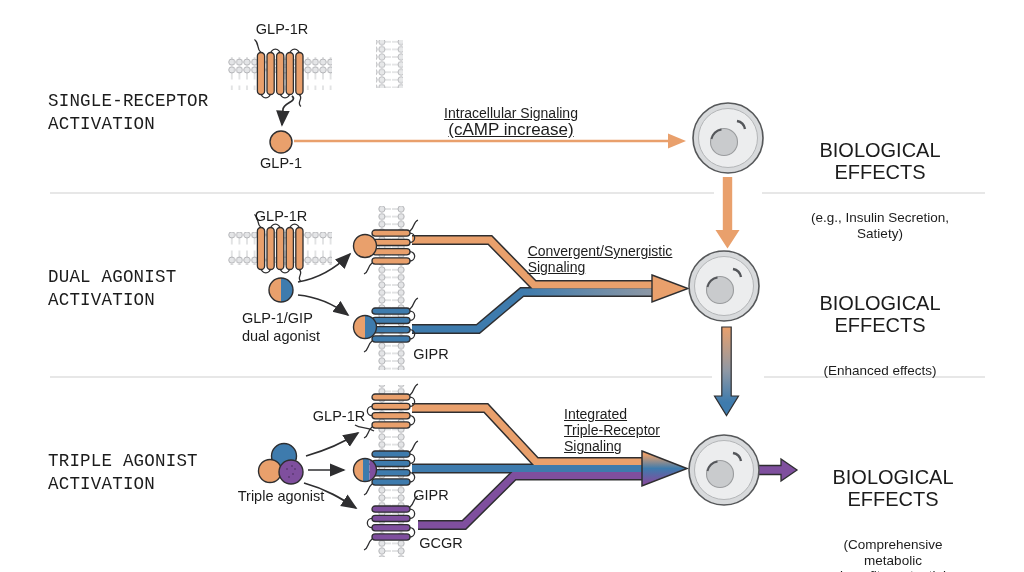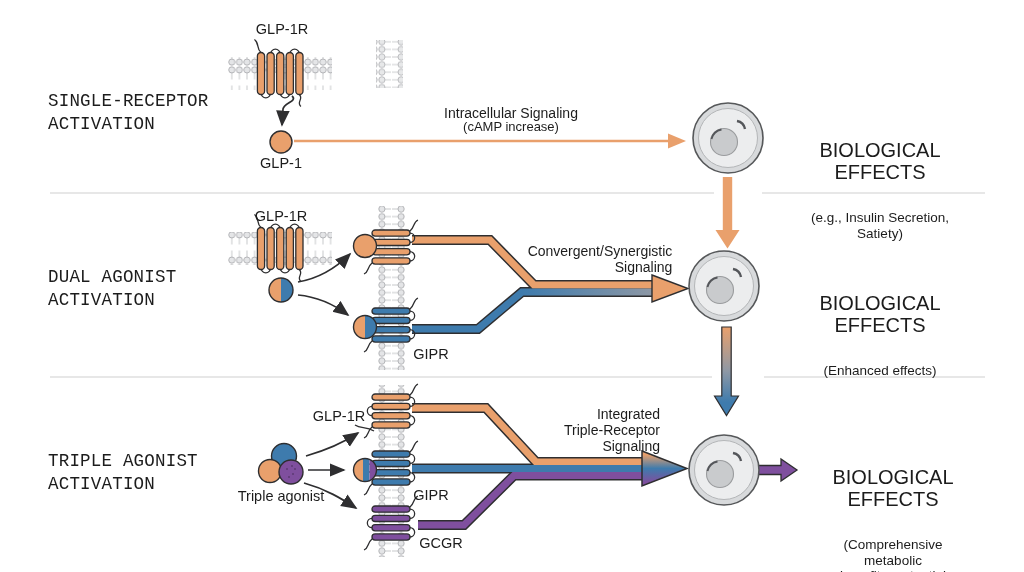--- a/index.html
+++ b/index.html
@@ -2,21 +2,21 @@
 <html><head>
 <meta charset="utf-8">
 <style>
   html,body{margin:0;padding:0;background:#fff;}
   #stage{position:relative;width:1024px;height:572px;background:#fff;overflow:hidden;
          font-family:"Liberation Sans","DejaVu Sans",sans-serif;color:#1c1c1c;}
   #art{position:absolute;left:0;top:0;}
   .lbl{position:absolute;white-space:pre-line;line-height:1.22;}
   .sec-title{font-size:17.5px;letter-spacing:.2px;line-height:1.3;font-family:Liberation Mono, monospace;}
   .small-lbl{font-size:14.5px;transform:translateX(-50%);text-align:left;}
-  .signal-lbl{font-size:14px;transform:translateX(-50%);text-align:right;line-height:1.15;}
+  .signal-lbl{font-size:14px;transform:translateX(-50%);text-align:left;line-height:1.15;text-decoration:underline;}
   .bio{transform:translateX(-50%);text-align:center;}
   .bio .t{font-size:20px;line-height:1.1;}
   .bio .s{font-size:13.5px;line-height:1.15;margin-top:8px;}
 </style>
 </head>
 <body>
 
 <div id="stage">
 
 <svg id="art" width="1024" height="572" viewBox="0 0 1024 572">
@@ -208,27 +208,29 @@
   <div class="lbl sec-title" style="left:48px;top:90px">SINGLE-RECEPTOR
 ACTIVATION</div>
   <div class="lbl sec-title" style="left:48px;top:266px">DUAL AGONIST
 ACTIVATION</div>
   <div class="lbl sec-title" style="left:48px;top:450px">TRIPLE AGONIST
 ACTIVATION</div>
 
   <div class="lbl small-lbl" style="left:282px;top:21px">GLP-1R</div>
   <div class="lbl small-lbl" style="left:281px;top:155px">GLP-1</div>
   <div class="lbl signal-lbl" style="left:511px;top:105px">Intracellular Signaling</div>
-  <div class="lbl signal-lbl" style="left:511px;top:120px;font-size:13px">(cAMP increase)</div>
+  <div class="lbl signal-lbl" style="left:511px;top:120px;font-size:17px">(cAMP increase)</div>
   <div class="lbl bio" style="left:880px;top:119px">
     <div class="t">BIOLOGICAL EFFECTS</div>
     <div class="s">(e.g., Insulin Secretion, Satiety)</div>
   </div>
 
   <div class="lbl small-lbl" style="left:281px;top:208px">GLP-1R</div>
+  <div class="lbl small-lbl" style="left:281px;top:310px">GLP-1/GIP
+dual agonist</div>
   <div class="lbl small-lbl" style="left:431px;top:346px">GIPR</div>
   <div class="lbl signal-lbl" style="left:600px;top:243px">Convergent/Synergistic
 Signaling</div>
   <div class="lbl bio" style="left:880px;top:272px">
     <div class="t">BIOLOGICAL EFFECTS</div>
     <div class="s">(Enhanced effects)</div>
   </div>
 
   <div class="lbl small-lbl" style="left:339px;top:408px">GLP-1R</div>
   <div class="lbl small-lbl" style="left:281px;top:488px">Triple agonist</div>

